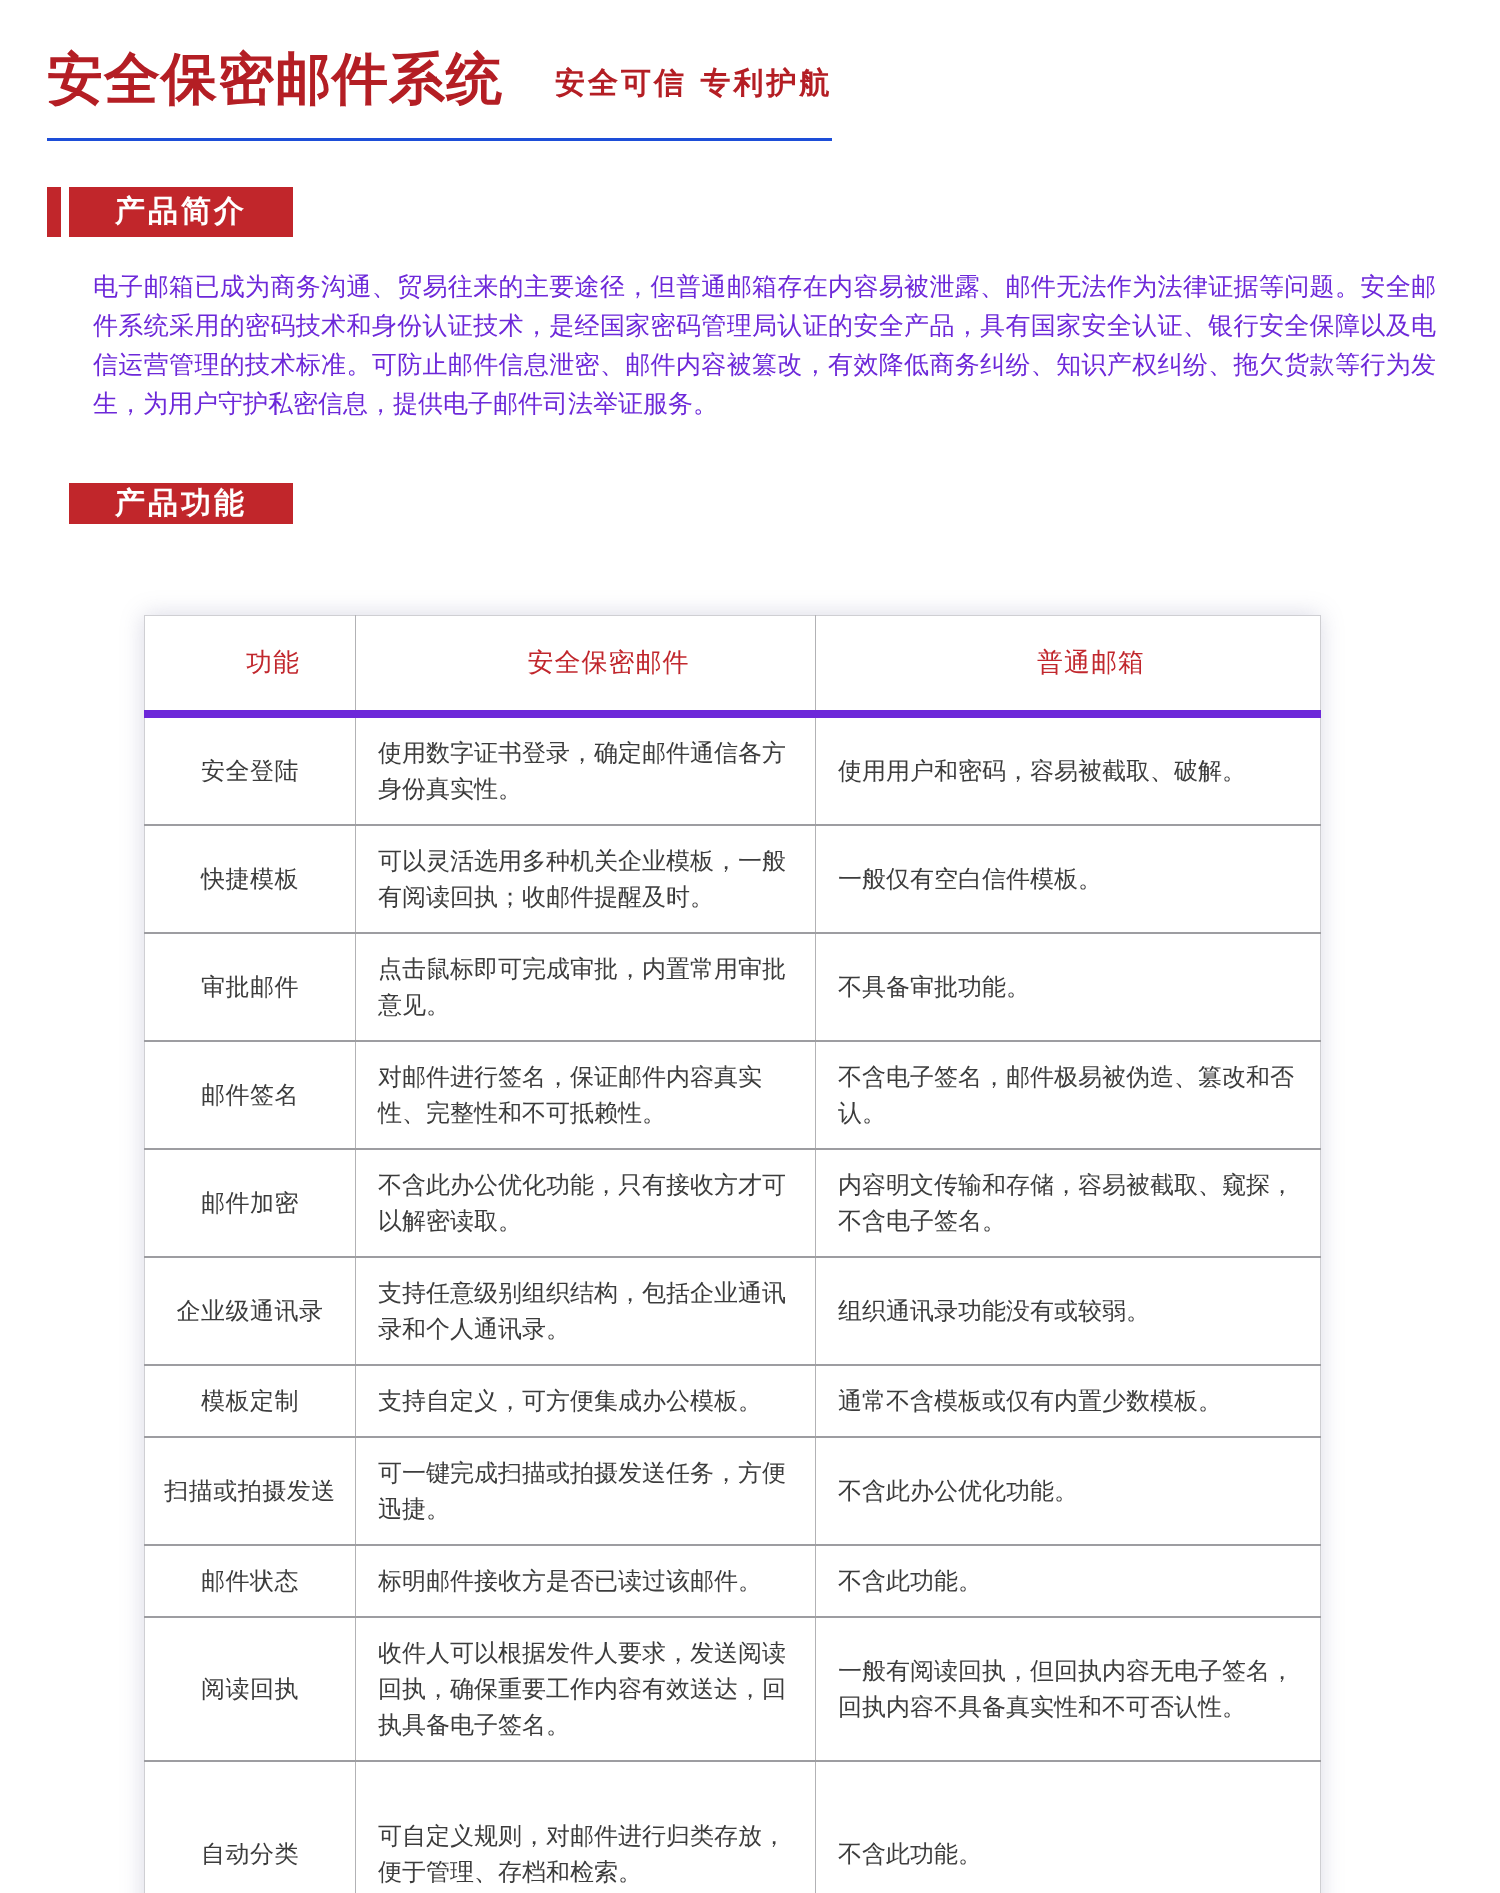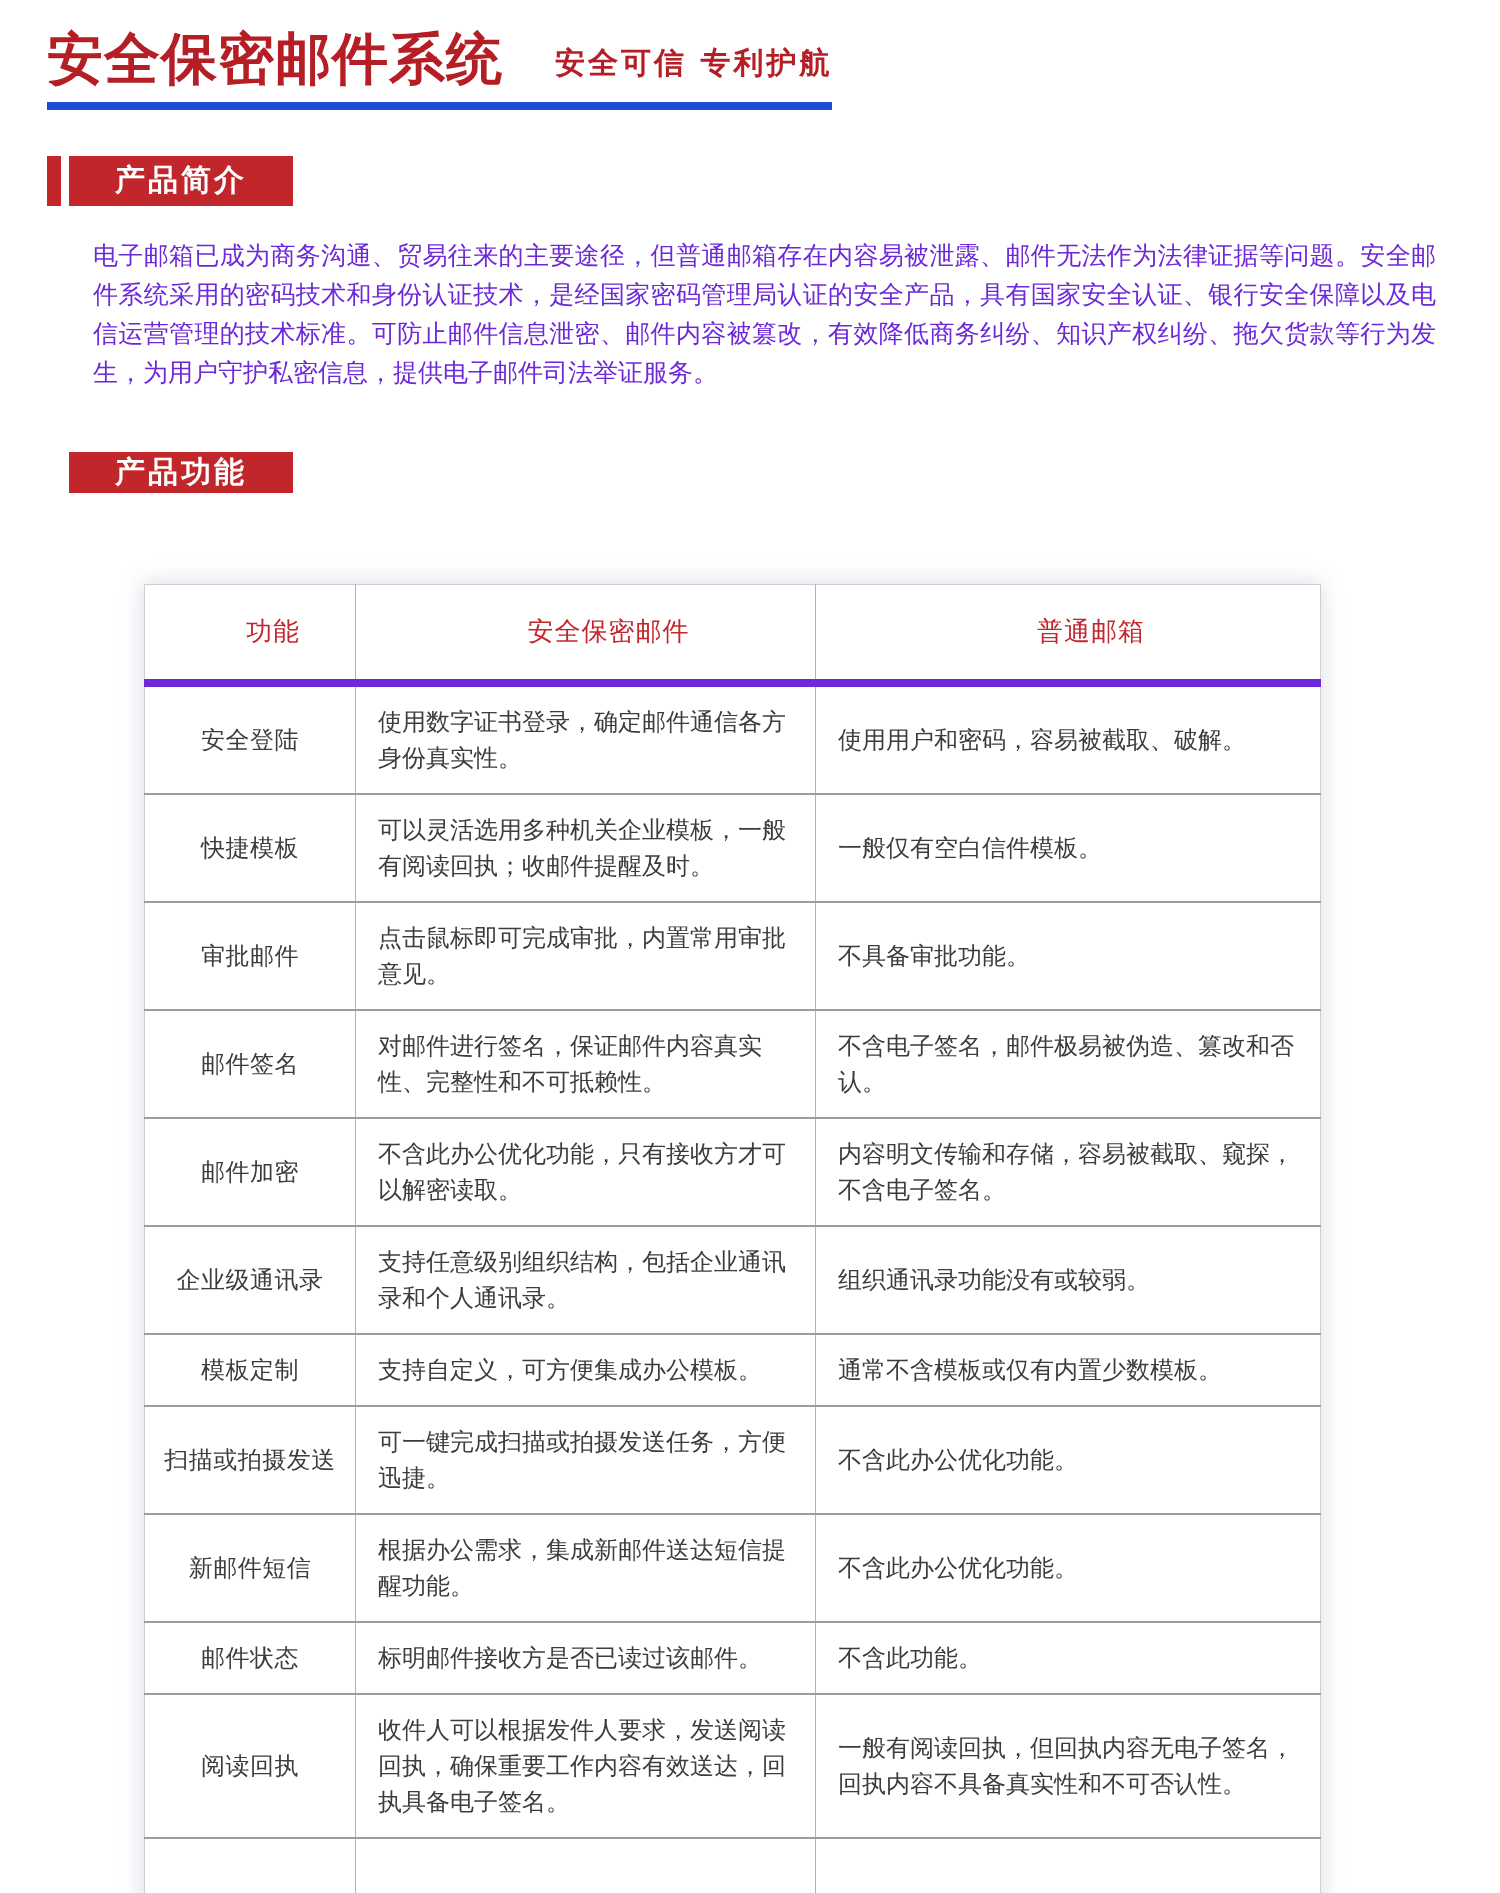--- a/index.html
+++ b/index.html
@@ -5,21 +5,21 @@
   html,body{margin:0;padding:0;background:#ffffff;}
   body{
     width:1500px;min-height:1893px;
     font-family:"DejaVu Sans","Liberation Sans",sans-serif;
     color:#3d3d3d;position:relative;overflow:hidden;
   }
   
   .page-header{padding:30px 0 0 47px;}
   .title-block{
     display:inline-flex;align-items:flex-end;
-    border-bottom:8px solid #1d4ed8;padding-bottom:13px;
+    border-bottom:3px solid #1d4ed8;padding-bottom:29px;margin-top:20px;
   }
   .page-title{
     font-size:56px;font-weight:bold;color:#b41e24;
     line-height:1.05;letter-spacing:1px;white-space:nowrap;
   }
   .page-subtitle{
     font-size:30px;font-weight:bold;color:#b41e24;
     margin-left:52px;margin-bottom:5px;letter-spacing:3px;white-space:nowrap;
   }
   
@@ -139,25 +139,20 @@
         <td class="feature-cell">模板定制</td>
         <td>支持自定义，可方便集成办公模板。</td>
         <td>通常不含模板或仅有内置少数模板。</td>
       </tr>
       <tr class="data-row">
         <td class="feature-cell">扫描或拍摄发送</td>
         <td>可一键完成扫描或拍摄发送任务，方便迅捷。</td>
         <td>不含此办公优化功能。</td>
       </tr>
       <tr class="data-row">
-        <td class="feature-cell">新邮件短信</td>
-        <td>根据办公需求，集成新邮件送达短信提醒功能。</td>
-        <td>不含此办公优化功能。</td>
-      </tr>
-      <tr class="data-row">
         <td class="feature-cell">邮件状态</td>
         <td>标明邮件接收方是否已读过该邮件。</td>
         <td>不含此功能。</td>
       </tr>
       <tr class="data-row row-med">
         <td class="feature-cell">阅读回执</td>
         <td>收件人可以根据发件人要求，发送阅读回执，确保重要工作内容有效送达，回执具备电子签名。</td>
         <td>一般有阅读回执，但回执内容无电子签名，回执内容不具备真实性和不可否认性。</td>
       </tr>
       <tr class="data-row row-tall">

